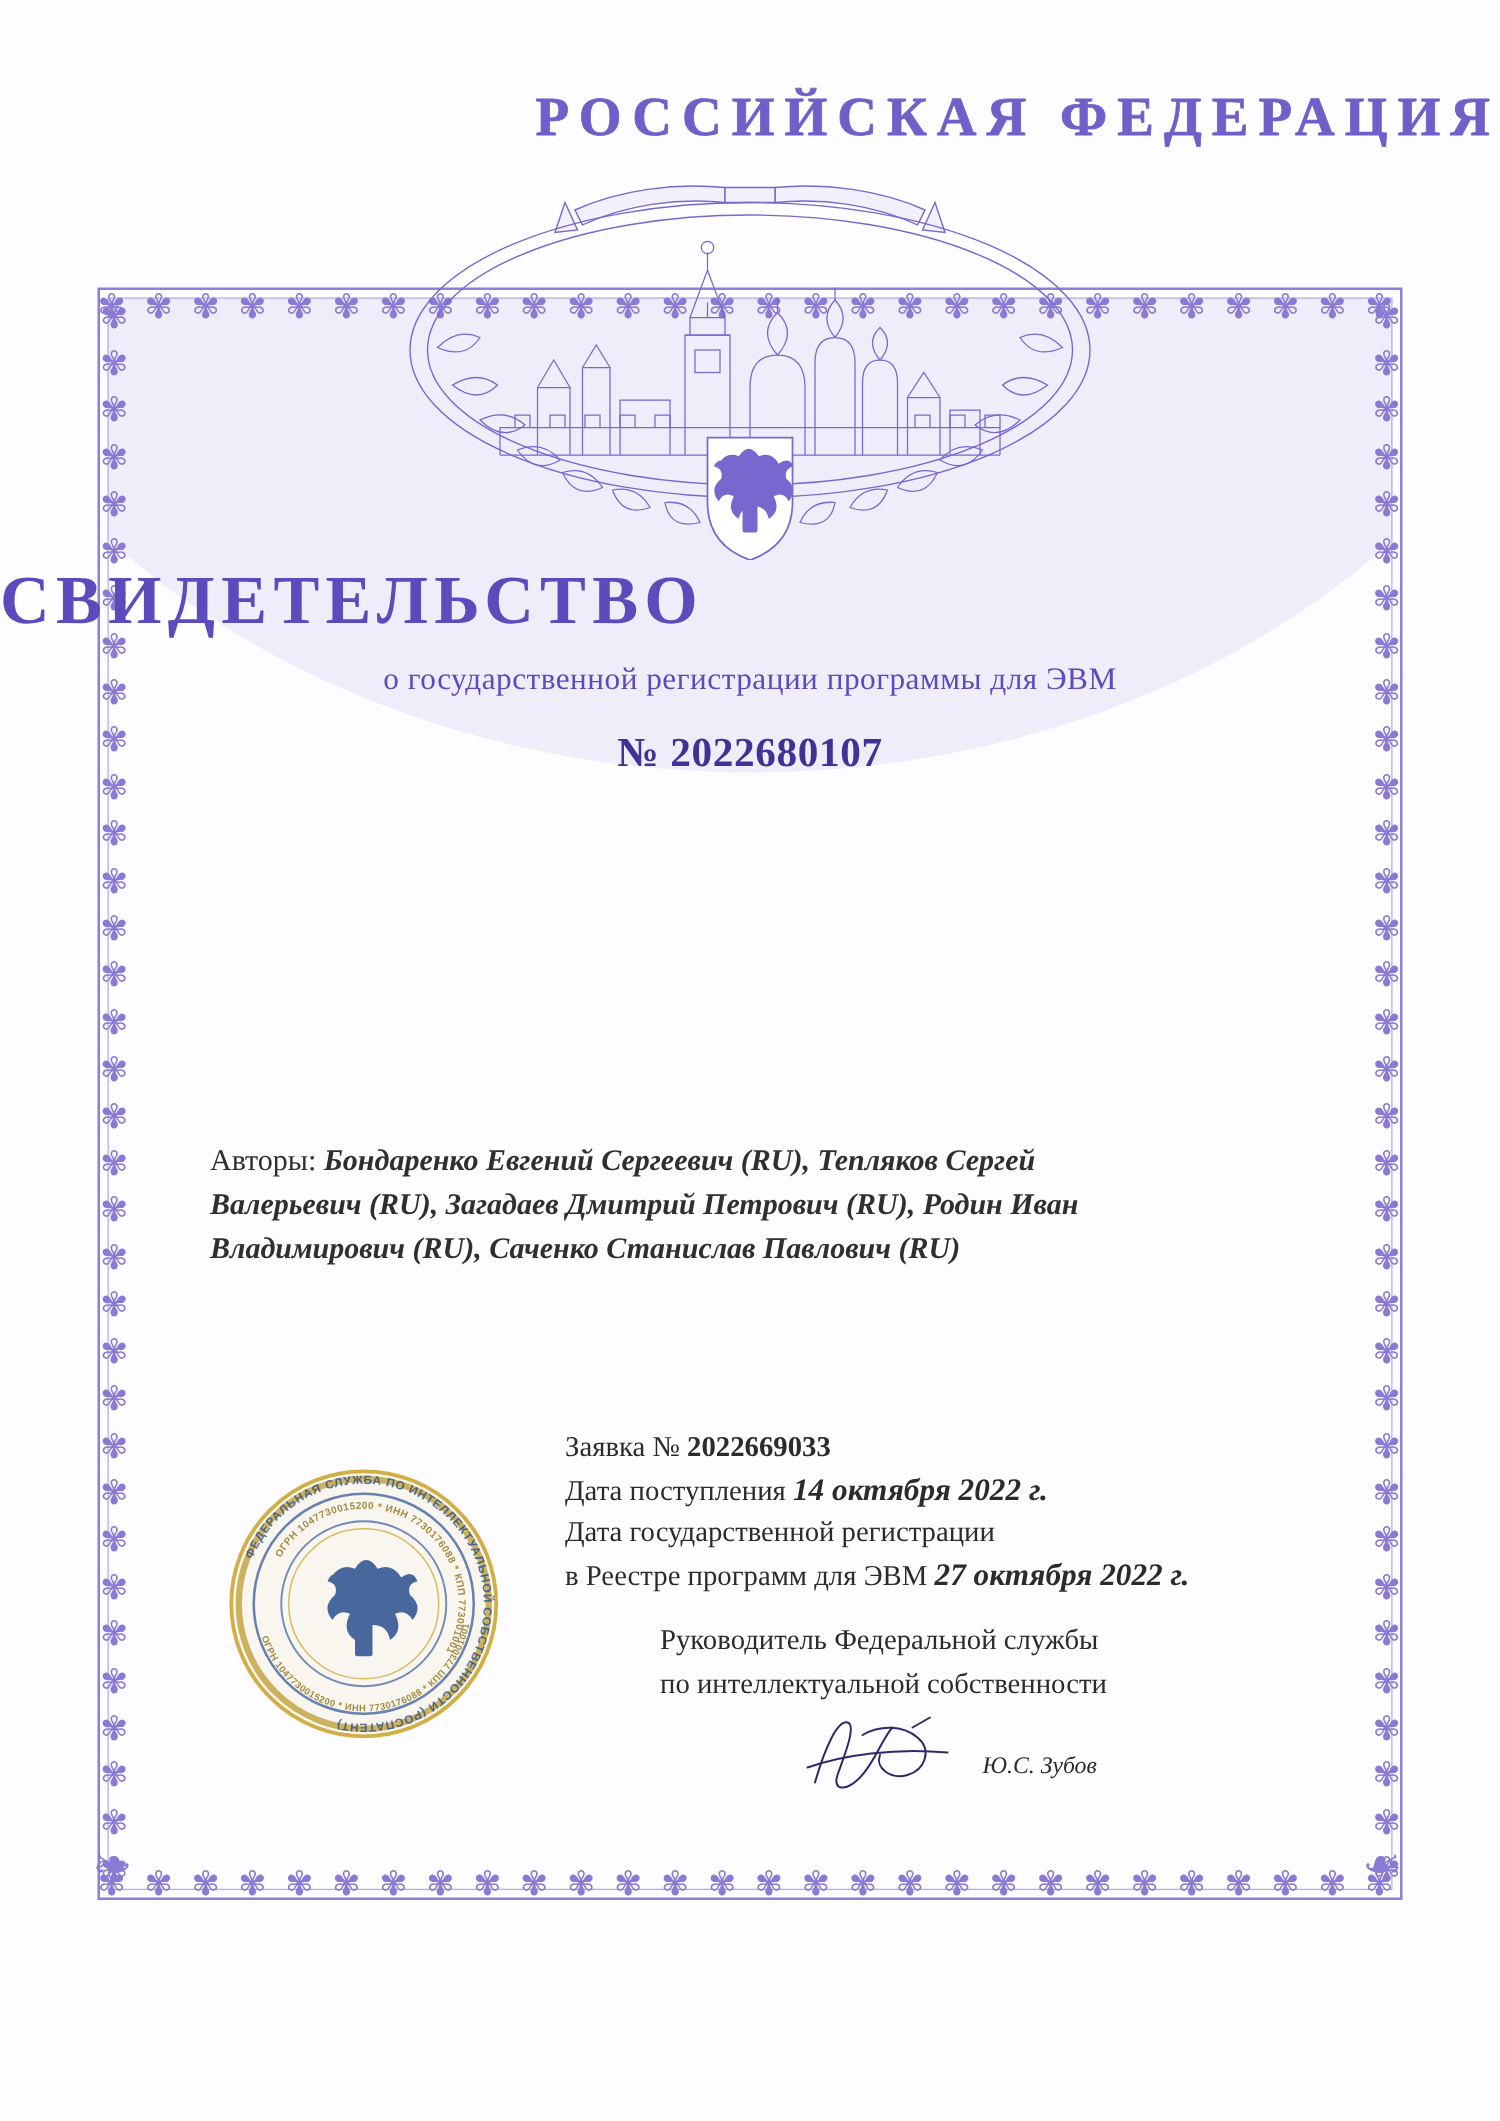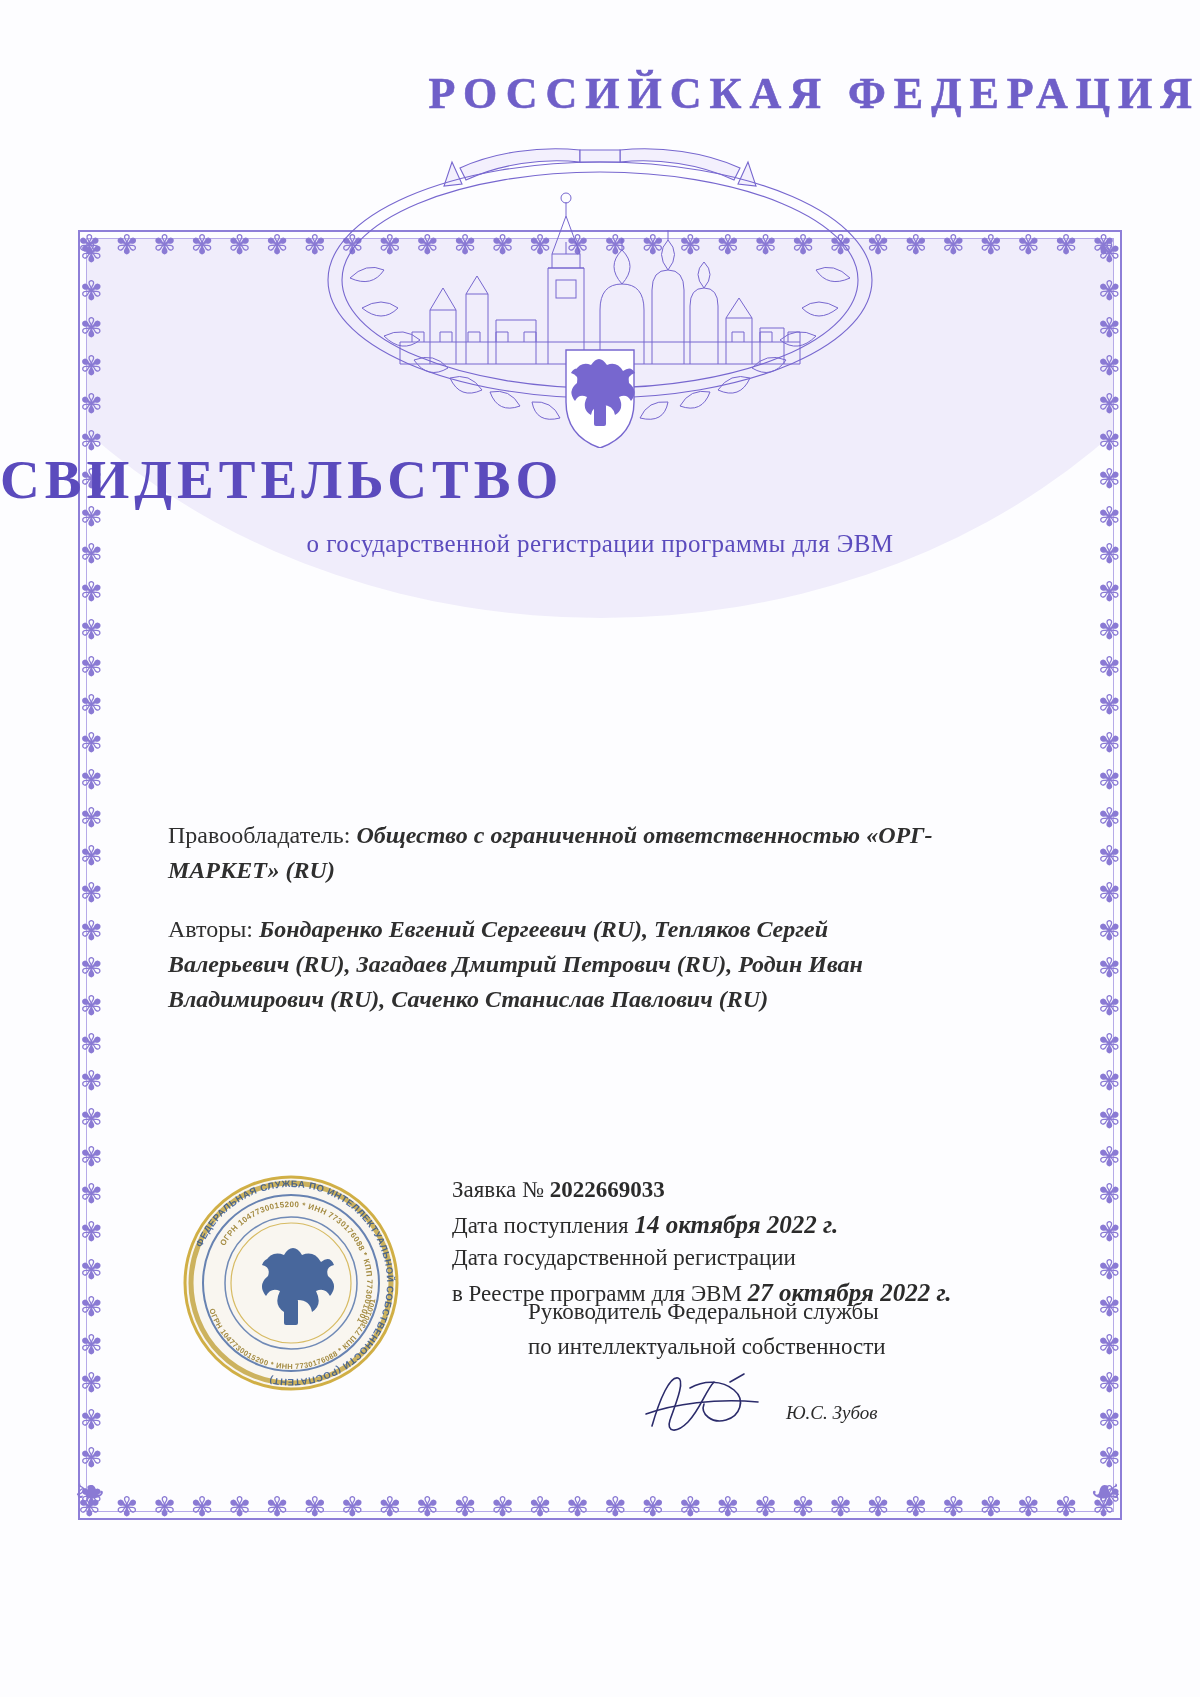--- a/index.html
+++ b/index.html
@@ -168,21 +168,20 @@
 
   
   .details {
     position: absolute;
     left: 452px;
     top: 1142px;
     width: 560px;
     font-size: 23px;
     line-height: 1.42;
     color: #2b2b2b;
-    margin-top: 32px;
   }
   .details .b  { font-weight: bold; }
   .details .bi { font-weight: bold; font-style: italic; font-size: 25px; }
   .details-row { white-space: nowrap; }
 
   .signer-block {
     position: absolute;
     left: 528px;
     top: 1295px;
     width: 420px;
@@ -431,26 +430,23 @@
       <g fill="#7767cf">
         <path d="M320 234 l6 8 l-6 6 l-6 -6 z"></path>
         <path d="M303 243 q-8 -6 -12 2 q8 2 6 10 q-10 8 -2 18 q4 -8 12 -4 q-6 12 4 18 q2 -10 12 -10 q10 0 12 10 q10 -6 4 -18 q8 -4 12 4 q8 -10 -2 -18 q-2 -8 6 -10 q-4 -8 -12 -2 q-6 -10 -16 -6 q-4 -6 -8 -6 q-4 0 -8 6 q-10 -4 -16 6 z"></path>
         <rect x="314" y="276" width="12" height="22" rx="2"></rect>
       </g>
     </g>
   </svg>
 
   <div class="cert-title">СВИДЕТЕЛЬСТВО</div>
   <div class="cert-sub">о государственной регистрации программы для ЭВМ</div>
-
-
-  <div class="field-block holder">
-    <span class="field-label">Правообладатель:</span>
-    <span class="field-value">Общество с ограниченной ответственностью «ОРГ-МАРКЕТ» (RU)</span>
-  </div>
+  <div class="cert-number">№ 2022680107</div>
+
+
 
   <div class="field-block authors">
     <span class="field-label">Авторы:</span>
     <span class="field-value">Бондаренко Евгений Сергеевич (RU), Тепляков Сергей Валерьевич (RU), Загадаев Дмитрий Петрович (RU), Родин Иван Владимирович (RU), Саченко Станислав Павлович (RU)</span>
   </div>
 
   <div class="details">
     <div class="details-row">
       <span>Заявка №</span>
       <span class="b">2022669033</span>

